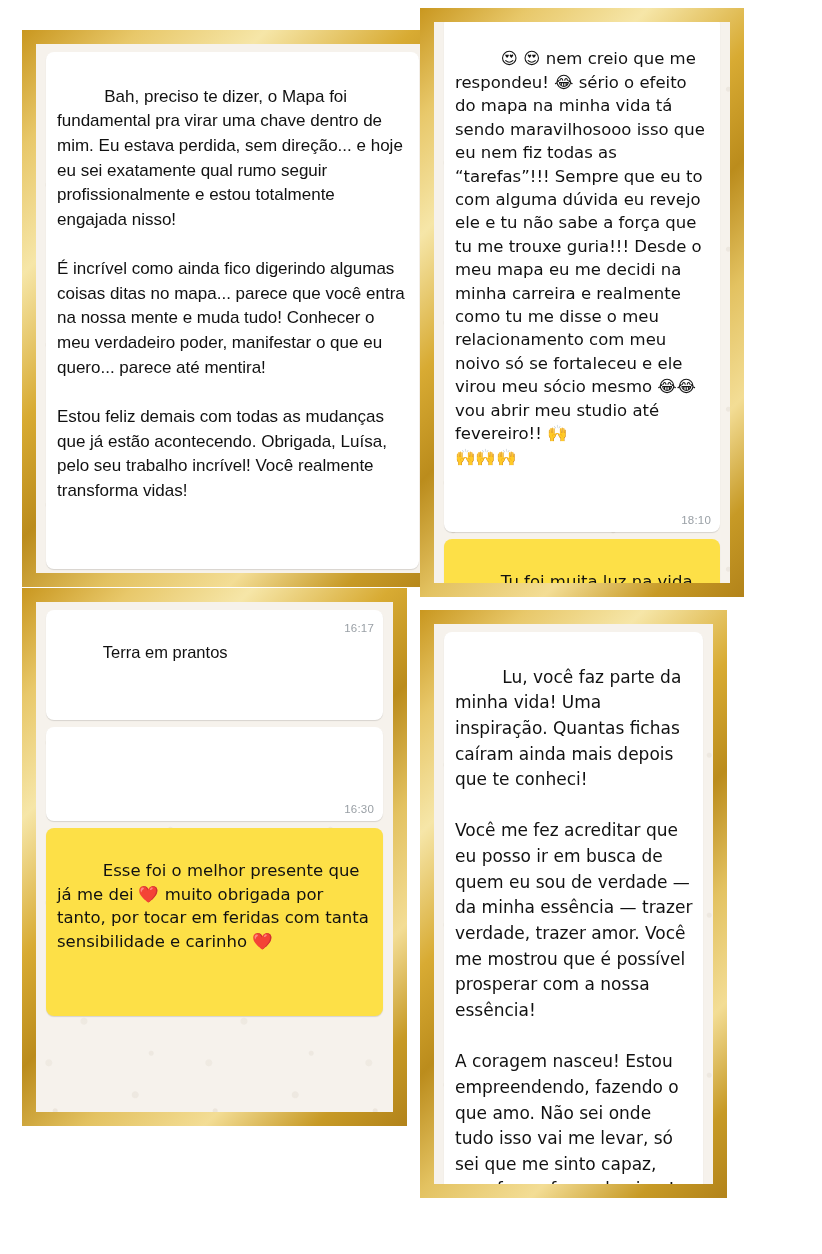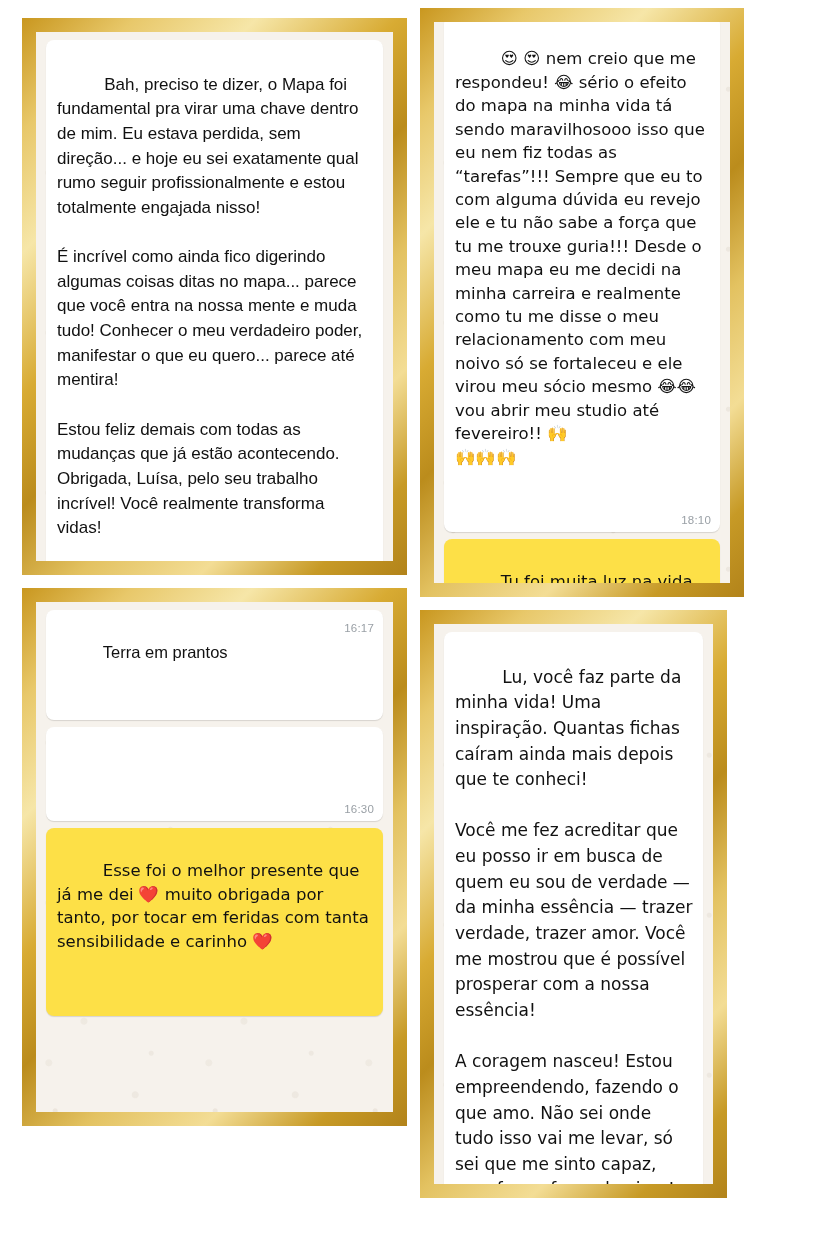--- a/index.html
+++ b/index.html
@@ -90,21 +90,21 @@
     padding-right: 62px;
   }
   .bubble.hdr .time {
     bottom: auto;
     top: 10px;
   }
   .cut-top { margin-top: -14px; }
   .emoji { font-family: "DejaVu Sans", sans-serif; }
 
   
-  #card-1 { left: 22px;  top: 18px;   width: 385px; height: 557px; }
+  #card-1 { left: 22px;  top: 30px;   width: 421px; height: 557px; }
   #card-2 { left: 420px; top: 8px;    width: 324px; height: 589px; }
   #card-3 { left: 22px;  top: 588px;  width: 385px; height: 538px; }
   #card-4 { left: 420px; top: 610px;  width: 307px; height: 588px; }
 </style>
 </head>
 <body>
 
 <div class="page">
 
   <div class="card" id="card-1">

